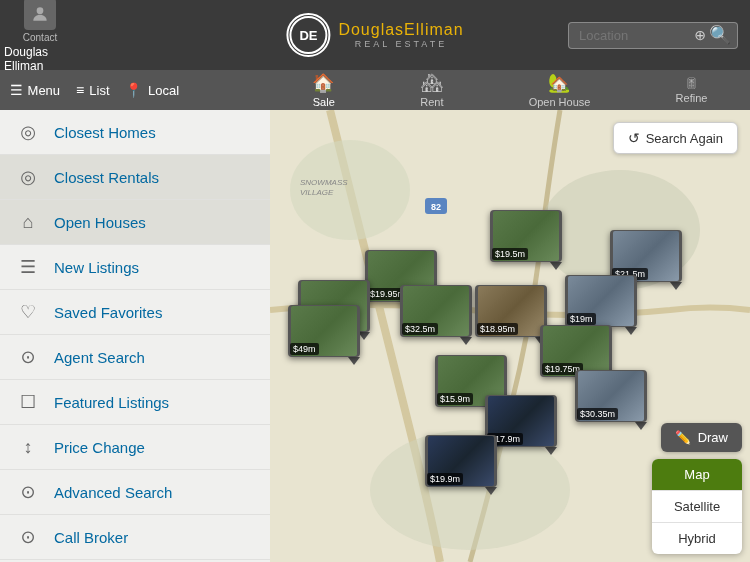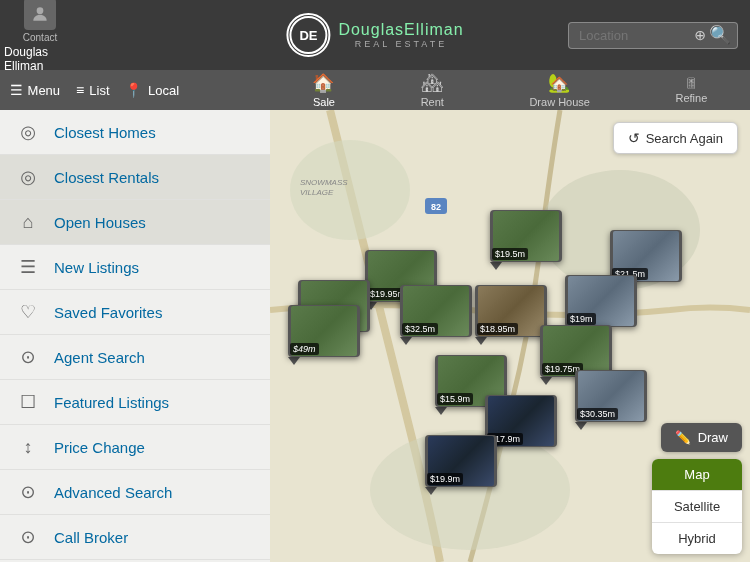--- a/index.html
+++ b/index.html
@@ -165,21 +165,21 @@
       cursor: pointer;
       border-bottom: 1px solid #e0e0e0;
       text-align: center;
     }
     .map-type-btn:last-child { border-bottom: none; }
     .map-type-btn.active { background: #4d7c0f; color: #fff; }
 
     
     .prop-pin {
       position: absolute;
-      display: flex; flex-direction: column; align-items: flex-start;
+      display: flex; flex-direction: column; align-items: flex-end;
       cursor: pointer;
     }
     .pin-card {
       background: #555;
       border-radius: 4px;
       padding: 1px 3px;
       width: 72px; height: 52px;
       overflow: hidden;
       box-shadow: 0 2px 6px rgba(0,0,0,0.5);
       position: relative;
@@ -221,21 +221,21 @@
 
   <div id="header-logo">
     <div style="display:flex;align-items:center;gap:8px;">
       <div id="logo-circle">
         <svg width="40" height="40" viewBox="0 0 40 40">
           <circle cx="20" cy="20" r="18" fill="none" stroke="white" stroke-width="2"></circle>
           <text x="20" y="25" text-anchor="middle" fill="white" font-size="13" font-weight="bold">DE</text>
         </svg>
       </div>
       <div style="display:flex;flex-direction:column;">
-        <span style="color:#86efac;font-size:16px;font-weight:300;letter-spacing:1px;">DouglasElliman</span>
+        <span style="color:#eab308;font-size:16px;font-weight:300;letter-spacing:1px;">DouglasElliman</span>
         <span style="color:#aaa;font-size:9px;letter-spacing:3px;text-align:center;">REAL ESTATE</span>
       </div>
     </div>
   </div>
 
   <div id="header-right">
     <div style="position:relative;display:flex;align-items:center;">
       <input id="location-input" style="background: rgba(255, 255, 255, 0.15); border: 1px solid rgba(255, 255, 255, 0.3); border-radius: 4px; padding: 5px 52px 5px 10px; color: rgb(255, 255, 255); font-size: 13px; width: 170px; outline: none;" placeholder="Location">
       <span style="position:absolute;right:32px;color:rgba(255,255,255,0.7);font-size:14px;">⊕</span>
       <span style="position:absolute;right:6px;color:#fff;font-size:18px;cursor:pointer;">🔍</span>
@@ -262,21 +262,21 @@
     <div class="nav-tab active">
       <span class="tab-icon">🏠</span>
       <span>Sale</span>
     </div>
     <div class="nav-tab">
       <span class="tab-icon">🏘</span>
       <span>Rent</span>
     </div>
     <div class="nav-tab">
       <span class="tab-icon">🏡</span>
-      <span>Draw House</span>
+      <span>Open House</span>
     </div>
     <div id="refine-tab">
       <span class="tab-icon">🎚</span>
       <span>Refine</span>
     </div>
   </div>
 </div>
 
 <div id="main">
 
@@ -390,21 +390,21 @@
       </div>
       <div class="pin-pointer"></div>
     </div>
         <div class="prop-pin" style="top: 165px; left: 295px;">
       <div class="pin-card">
         <div class="pin-card-img" style="background: linear-gradient(135deg, #7a8a9a, #5a6a7a, #8a9aaa);"></div>
         <span class="pin-price">$19m</span>
       </div>
       <div class="pin-pointer"></div>
     </div>
-        <div class="prop-pin" style="top: 195px; left: 18px; font-style: italic;">
+        <div class="prop-pin" style="top: 195px; left: 18px;">
       <div class="pin-card">
         <div class="pin-card-img" style="background: linear-gradient(135deg, #5a7a4a, #4a6a3a, #6a8a5a);"></div>
         <span class="pin-price">$49m</span>
       </div>
       <div class="pin-pointer"></div>
     </div>
         <div class="prop-pin" style="top: 215px; left: 270px;">
       <div class="pin-card">
         <div class="pin-card-img" style="background: linear-gradient(135deg, #5a7a4a, #4a6a3a, #6a8a5a);"></div>
         <span class="pin-price">$19.75m</span>

